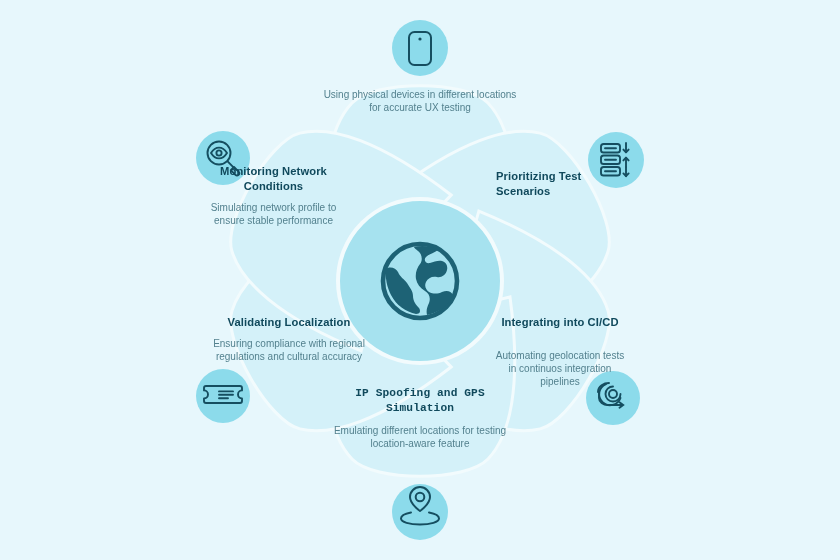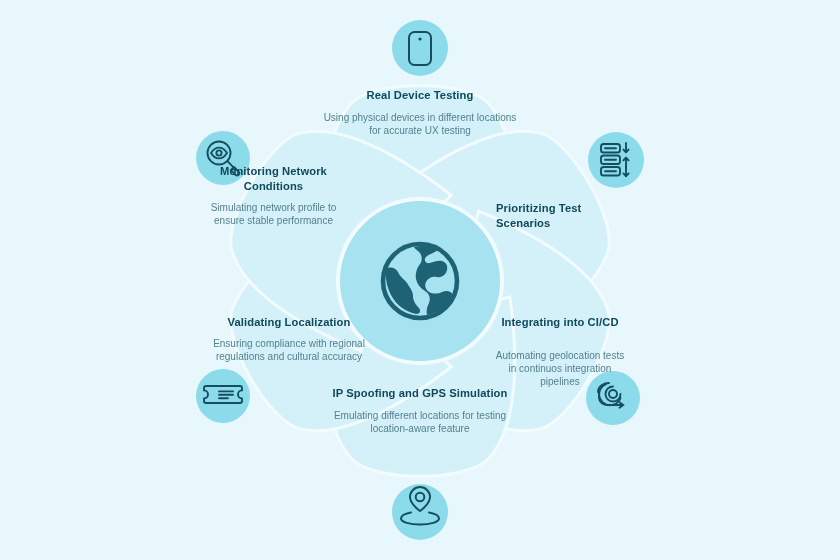--- a/index.html
+++ b/index.html
@@ -35,25 +35,25 @@
   }
 
   
   .t-real   {left:320px;top:88px;}
   .t-prior  {left:496px;top:169px;width:130px;text-align:left;}
   .t-monitor{left:196px;top:164px;width:155px;text-align:center;}
   .t-valid  {left:198px;top:315px;width:182px;text-align:center;}
   .t-cicd   {left:494px;top:315px;width:132px;text-align:center;}
   .t-ip     {left:330px;top:386px;width:180px;text-align:center;}
 
-  .t-prior .seg-title{margin-bottom:9px;margin-top:32px;}
+  .t-prior .seg-title{margin-bottom:9px;}
   .t-monitor .seg-title{margin-bottom:7px;}
   .t-valid .seg-title{margin-bottom:7px;}
   .t-cicd .seg-title{margin-bottom:19px;}
-  .t-ip .seg-title{}
+  .t-ip .seg-title{font-family:Liberation Mono, monospace;}
 </style>
 </head>
 <body>
 
 <div id="stage">
 
   <svg id="flower" viewBox="0 0 840 560">
     <defs>
 
       <g id="petal-def">
@@ -190,21 +190,20 @@
         <circle cx="219" cy="153" r="11.5"></circle>
         <path d="M211 153 C213.5 149 216 147.6 219 147.6 C222 147.6 224.5 149 227 153 C224.5 157 222 158.4 219 158.4 C216 158.4 213.5 157 211 153 Z"></path>
         <circle cx="219" cy="153" r="2.6"></circle>
         <line x1="227.6" y1="161.4" x2="236" y2="169.8"></line>
         <path d="M234 167 L238.6 171.6 C239.5 172.5 239.5 173.9 238.6 174.8 C237.7 175.7 236.3 175.7 235.4 174.8 L230.8 170.2 Z"></path>
       </g>
     </g>
   </svg>
 
   <div class="seg-text t-real">
-    <p class="seg-title">Real Device Testing</p>
     <p class="seg-desc">Using physical devices in different locations for accurate UX testing</p>
   </div>
 
   <div class="seg-text t-prior">
     <p class="seg-title">Prioritizing Test Scenarios</p>
   </div>
 
   <div class="seg-text t-cicd">
     <p class="seg-title">Integrating into CI/CD</p>
     <p class="seg-desc">Automating geolocation tests in continuos integration pipelines</p>

